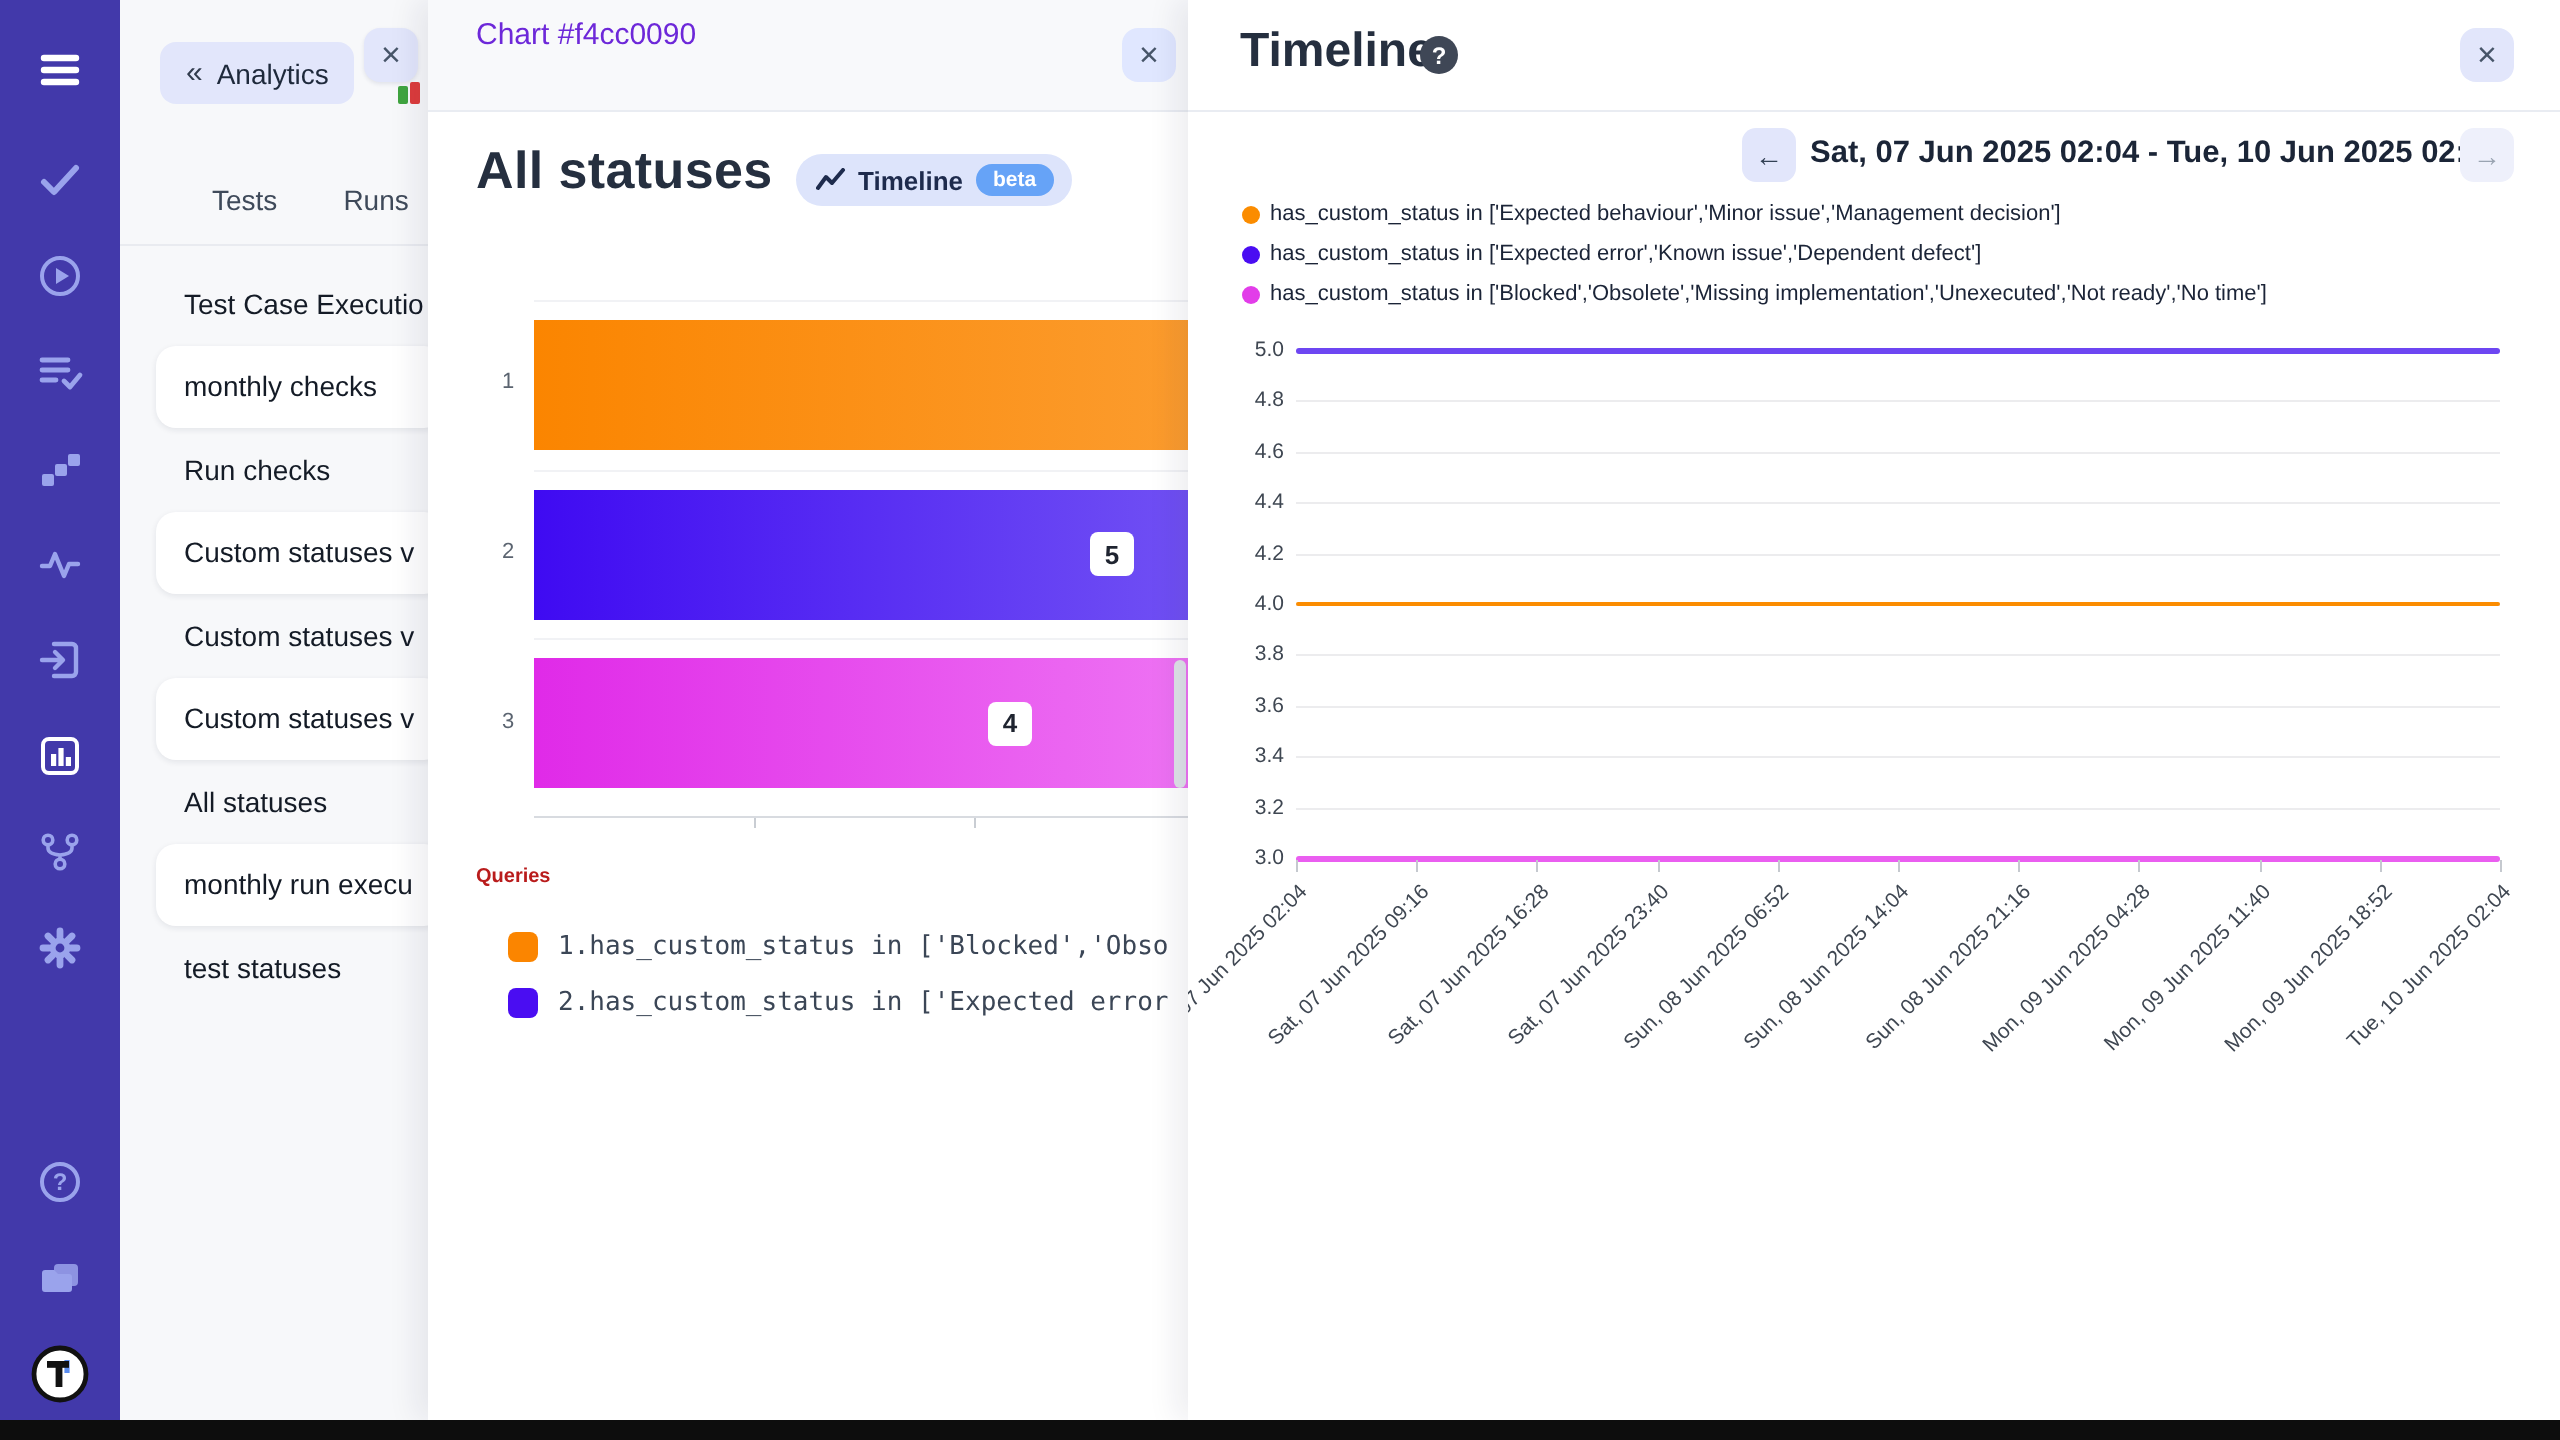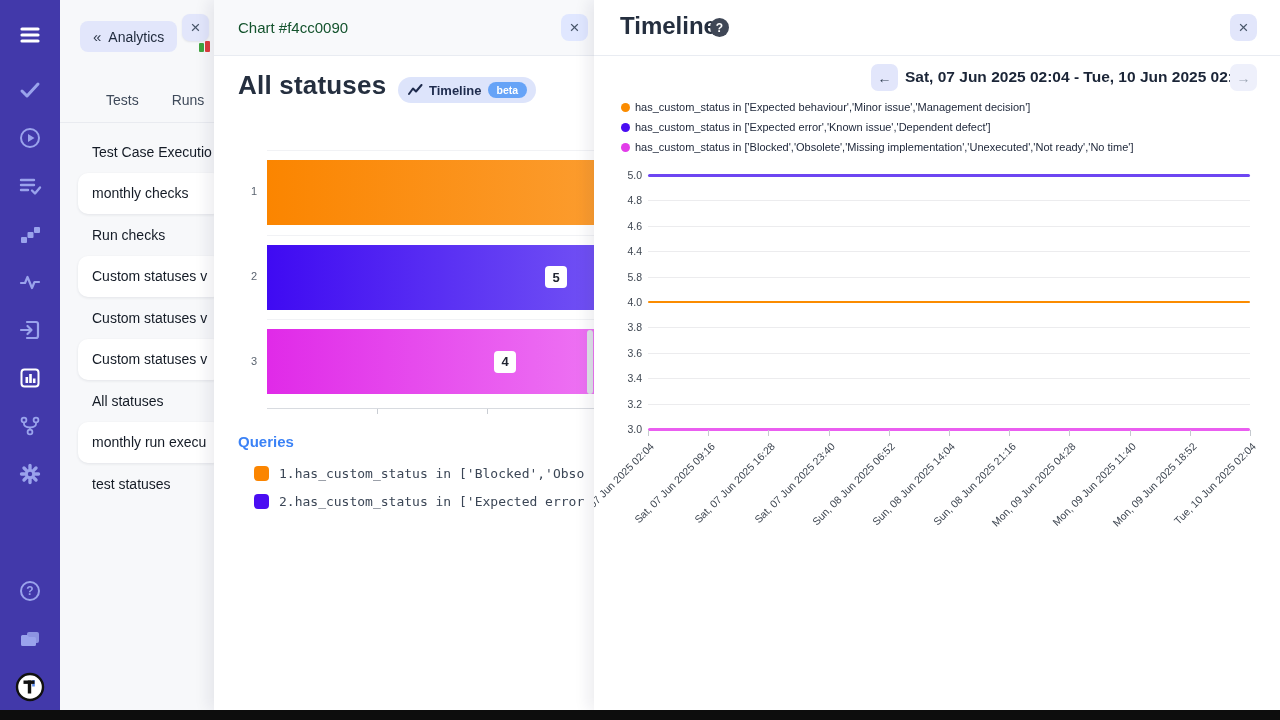--- a/index.html
+++ b/index.html
@@ -36,38 +36,38 @@
   .an-list{position:absolute;left:0;top:131px;width:100%;display:flex;flex-direction:column;}
   .ai-row{height:41.5px;display:flex;align-items:center;font-size:14px;color:#141b26;
     white-space:nowrap;overflow:hidden;padding-left:32px;cursor:pointer;}
   .ai-row.card{background:#fff;border-radius:10px;margin-left:18px;margin-right:-8px;
     padding-left:14px;box-shadow:0 1px 3px rgba(20,30,60,.09);}
 
   
   .chart-drawer{position:absolute;left:214px;top:0;width:380px;height:710px;background:#fff;
     overflow:hidden;box-shadow:-6px 0 14px rgba(25,30,70,.08);}
   .cd-header{position:absolute;left:0;top:0;width:100%;height:55px;background:#f8f9fb;border-bottom:1px solid #e9ecf2;}
-  .cd-title{position:absolute;left:24px;top:19px;font-size:15px;color:#14532d;}
+  .cd-title{position:absolute;left:24px;top:9px;font-size:15px;color:#6d28d9;}
   .cd-close{position:absolute;left:347px;top:14px;width:27px;height:27px;background:#e0e7ff;border-radius:8px;
     display:flex;align-items:center;justify-content:center;font-size:17px;color:#475569;cursor:pointer;}
   .cd-h1{position:absolute;left:24px;top:70px;font-size:26px;font-weight:800;color:#252f3f;letter-spacing:.2px;}
   .cd-badge{position:absolute;left:184px;top:77px;height:26px;background:#dde4fb;border-radius:14px;
     display:flex;align-items:center;gap:6px;padding:0 9px 0 10px;cursor:pointer;}
   .cd-badge .lbl{font-size:13px;font-weight:700;color:#1e2b4d;}
   .cd-badge .beta{background:#66a3f7;color:#fff;font-size:10.5px;font-weight:700;
     padding:2px 9px;border-radius:10px;}
   .bar-chart{position:absolute;left:24px;top:150px;width:560px;height:280px;}
   .band-sep{position:absolute;left:29px;right:0;height:1px;background:#f1f2f5;}
   .bar-cat{position:absolute;left:8px;width:16px;text-align:center;font-size:11px;color:#5b6470;}
   .hbar{position:absolute;width:calc(100% - 29px);}
   .bar-badge{position:absolute;width:22px;height:22px;background:#fff;border-radius:4px;
     display:flex;align-items:center;justify-content:center;font-weight:bold;font-size:13px;color:#1f2430;}
   .bar-axis{position:absolute;left:29px;right:0;height:1px;background:#d8dbe0;}
   .bar-tick{position:absolute;width:1px;height:5px;background:#c9cdd3;}
-  .queries-title{position:absolute;left:24px;top:433px;font-size:15px;font-weight:700;color:#3b82f6;}
+  .queries-title{position:absolute;left:24px;top:433px;font-size:10px;font-weight:700;color:#b91c1c;}
   .query-row{position:absolute;left:40px;display:flex;align-items:center;gap:10px;white-space:nowrap;}
   .query-swatch{width:15px;height:15px;border-radius:4px;flex:0 0 auto;}
   .query-text{font-family:"DejaVu Sans Mono",monospace;font-size:13px;color:#3b4656;}
   .cd-scrollthumb{position:absolute;right:1px;top:330px;width:6px;height:64px;background:#dfe2e8;border-radius:3px;cursor:pointer;}
 
   
   .timeline-drawer{position:absolute;left:594px;top:0;width:686px;height:710px;background:#fff;
     overflow:hidden;box-shadow:-6px 0 14px rgba(25,30,70,.08);}
   .tl-header{position:absolute;left:0;top:0;width:100%;height:55px;background:#fff;border-bottom:1px solid #e9ecf2;}
   .tl-title{position:absolute;left:26px;top:12px;font-size:24px;font-weight:800;color:#252f3f;}
@@ -269,21 +269,21 @@
     <div class="timeline-chart">
         <div class="grid" style="top: 15px; left: 54px; width: 602px;"></div>
         <div class="ytick" style="top: 9px;">5.0</div>
         <div class="grid" style="top: 40.4px; left: 54px; width: 602px;"></div>
         <div class="ytick" style="top: 34.4px;">4.8</div>
         <div class="grid" style="top: 65.8px; left: 54px; width: 602px;"></div>
         <div class="ytick" style="top: 59.8px; text-align: right;">4.6</div>
         <div class="grid" style="top: 91.2px; left: 54px; width: 602px;"></div>
         <div class="ytick" style="top: 85.2px;">4.4</div>
         <div class="grid" style="top: 116.6px; left: 54px; width: 602px;"></div>
-        <div class="ytick" style="top: 110.6px;">5.8</div>
+        <div class="ytick" style="top: 110.6px;">4.2</div>
         <div class="grid" style="top: 142px; left: 54px; width: 602px;"></div>
         <div class="ytick" style="top: 136px;">4.0</div>
         <div class="grid" style="top: 167.4px; left: 54px; width: 602px;"></div>
         <div class="ytick" style="top: 161.4px;">3.8</div>
         <div class="grid" style="top: 192.8px; left: 54px; width: 602px;"></div>
         <div class="ytick" style="top: 186.8px;">3.6</div>
         <div class="grid" style="top: 218.2px; left: 54px; width: 602px;"></div>
         <div class="ytick" style="top: 212.2px;">3.4</div>
         <div class="grid" style="top: 243.6px; left: 54px; width: 602px;"></div>
         <div class="ytick" style="top: 237.6px;">3.2</div>

